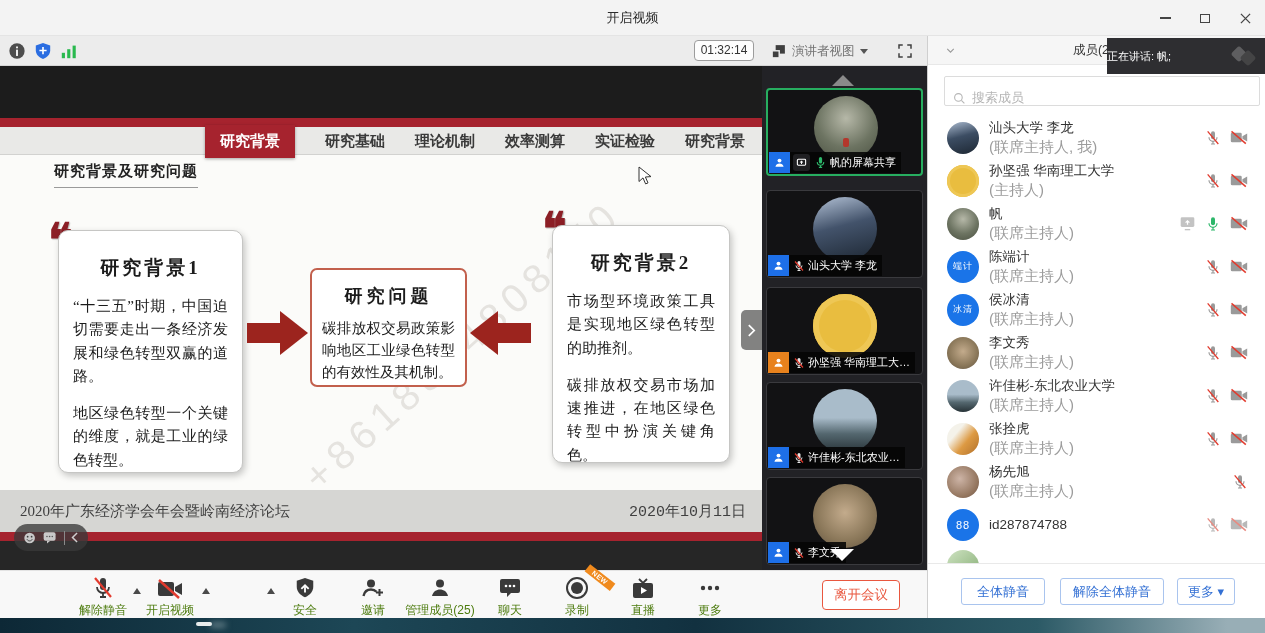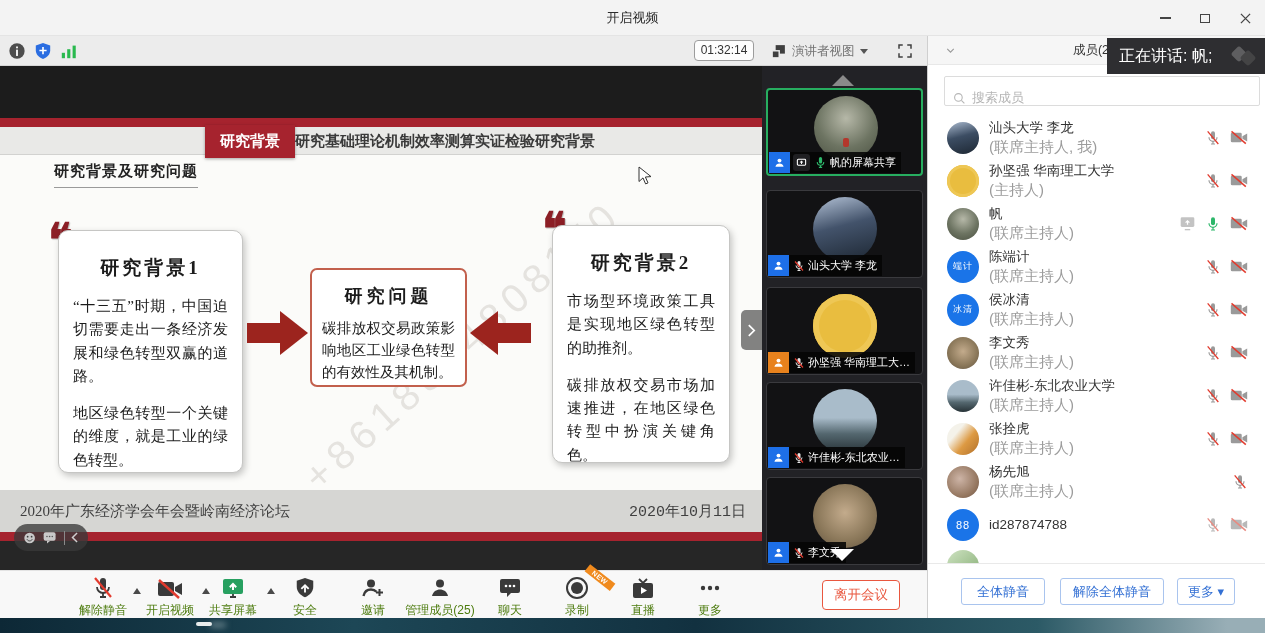--- a/index.html
+++ b/index.html
@@ -20,21 +20,21 @@
   .timerbox{position:absolute;left:694px;top:4px;width:60px;height:21px;background:#fdfdfd;border:1px solid #9c9c9c;border-radius:4px;font-size:12px;color:#333;text-align:center;line-height:19px}
   .viewswitch{position:absolute;left:770px;top:3px;height:24px;display:flex;align-items:center;gap:5px;font-size:12.5px;color:#737373}
   .caret-down{width:0;height:0;border-left:4px solid transparent;border-right:4px solid transparent;border-top:5px solid #555}
   .fsbtn{position:absolute;left:894px;top:4px;width:22px;height:22px;display:flex;align-items:center;justify-content:center}
 
   
   .slide{position:absolute;left:0;top:66px;width:762px;height:504px;background:#fbfbf9;overflow:hidden}
   .slide-dark{position:absolute;left:0;top:0;width:762px;height:52px;background:#1c1c1c}
   .slide-red{position:absolute;left:0;top:52px;width:762px;height:9px;background:#a6232e}
   .tabbar{position:absolute;left:0;top:61px;width:762px;height:28px;background:#e9e9e7;border-bottom:1px solid #d2d2d0}
-  .tabs{position:absolute;left:205px;top:0;height:28px;display:flex;align-items:center;}
+  .tabs{position:absolute;left:205px;top:0;height:28px;display:flex;align-items:center;gap:30px}
   .tab{font-size:15px;font-weight:bold;color:#3a3a3a;white-space:nowrap;cursor:default}
   .tab-active{background:#a6232e;color:#fff;padding:7px 15px;margin:-7px 0;box-shadow:0 1px 3px rgba(0,0,0,.35)}
   .sectitle{position:absolute;left:54px;top:96px;font-size:15px;font-weight:bold;color:#222;letter-spacing:1px;border-bottom:1.5px solid #9a9a9a;padding-bottom:6px}
   .qbox{position:absolute;background:#fff;border:1px solid #c6c6c4;border-radius:10px;box-shadow:2px 3px 7px rgba(0,0,0,.22);font-family:"Liberation Serif",serif;color:#1c1c1c}
   .qbox h3{text-align:center;font-size:19px;letter-spacing:3px;font-weight:bold;margin:24px 8px 0}
   .qbox p{font-size:15px;line-height:1.55;margin:14px 14px 0;text-align:justify}
   .quote{position:absolute;font-family:"Liberation Serif",serif;font-size:46px;line-height:1;color:#8c1f26;font-weight:bold;text-shadow:1px 1px 1px rgba(0,0,0,.25)}
   .qbox2{position:absolute;left:310px;top:202px;width:157px;height:119px;background:#fff;border:2px solid #c2604d;border-radius:7px;font-family:"Liberation Serif",serif;color:#1c1c1c}
   .qbox2 h3{text-align:center;font-size:18px;letter-spacing:4px;font-weight:bold;margin-top:14px}
   .qbox2 p{font-size:14.5px;line-height:1.5;margin:10px 10px 0;text-align:justify}
@@ -103,21 +103,21 @@
   .av-xu{background:linear-gradient(180deg,#a9bcca 45%,#54676f 70%,#273237)}
   .av-zhang{background:linear-gradient(130deg,#f4f2ea 30%,#dd9a43 60%,#b06f2a)}
   .av-yang{background:radial-gradient(circle at 40% 40%,#cdb4a6,#94765f 65%,#6b5244)}
   .av-partial{position:absolute;left:19px;top:434px;width:32px;height:32px;border-radius:50%;background:linear-gradient(140deg,#cfe3c2,#7fa96e)}
   .pfoot{position:absolute;left:0;top:527px;width:100%;height:55px;border-top:1px solid #e9e9e9;background:#fff}
   .pbtn{position:absolute;top:14px;height:27px;background:#fff;border:1px solid #a9c4ee;border-radius:3px;color:#3370d4;font-size:13px;text-align:center;line-height:25px}
 
   
   .wallpaper{position:absolute;left:0;top:618px;width:1265px;height:15px;background:linear-gradient(90deg,#0d2836 0%,#1d4756 28%,#123140 55%,#2c5a66 82%,#98aeb6 97%)}
   .boat{position:absolute;left:196px;top:4px;width:16px;height:4px;background:#e8ecec;border-radius:2px;box-shadow:14px 1px 6px rgba(230,240,240,.5)}
-  .speakovl{position:absolute;left:1107px;top:38px;width:158px;height:36px;background:#2e2e31;color:#fff;font-size:16px;line-height:36px;padding-left:12px;z-index:20}
+  .speakovl{position:absolute;left:1107px;top:38px;width:158px;height:36px;background:#2e2e31;color:#fff;font-size:11px;line-height:36px;z-index:20}
   .ovl-logo{position:absolute;right:6px;top:8px;width:26px;height:20px;opacity:.45}
   .ovl-sq{position:absolute;width:12px;height:12px;border-radius:3px;transform:rotate(45deg);background:#8a8a8a}
 </style>
 </head>
 <body>
 
 <div class="app">
 
   <div class="titlebar">
     <div class="wtitle">开启视频</div>
@@ -376,30 +376,20 @@
           <svg width="26" height="22" viewBox="0 0 26 22">
             <rect x="1" y="4" width="16" height="14" rx="2" fill="#3a3a3a"></rect>
             <path d="M18 9l7-4v12l-7-4z" fill="#3a3a3a"></path>
             <line x1="2" y1="2" x2="22" y2="20" stroke="#e23b2e" stroke-width="2.4"></line>
           </svg>
         </div>
       <div class="blab">开启视频</div>
     </div>
     <div class="caret-up" style="left:202px"></div>
 
-    <div class="bt" style="left:233px">
-      <div class="bicon">
-          <svg width="24" height="24" viewBox="0 0 24 24">
-            <rect x="2" y="3" width="20" height="15" rx="2" fill="#27a060"></rect>
-            <path d="M12 14V8M8.8 11.2L12 8l3.2 3.2" stroke="#fff" stroke-width="2" fill="none"></path>
-            <path d="M9 21h6M12 18v3" stroke="#3a3a3a" stroke-width="1.8"></path>
-          </svg>
-        </div>
-      <div class="blab">共享屏幕</div>
-    </div>
     <div class="caret-up" style="left:267px"></div>
 
     <div class="bt" style="left:305px">
       <div class="bicon">
           <svg width="22" height="24" viewBox="0 0 24 24">
             <path d="M12 1l9 3.2v6.3c0 5.3-3.6 9-9 11.5-5.4-2.5-9-6.2-9-11.5V4.2z" fill="#3a3a3a"></path>
             <path d="M8 13l4-4 4 4" stroke="#fff" stroke-width="2" fill="none"></path>
             <path d="M12 10v7" stroke="#fff" stroke-width="2"></path>
           </svg>
         </div>

